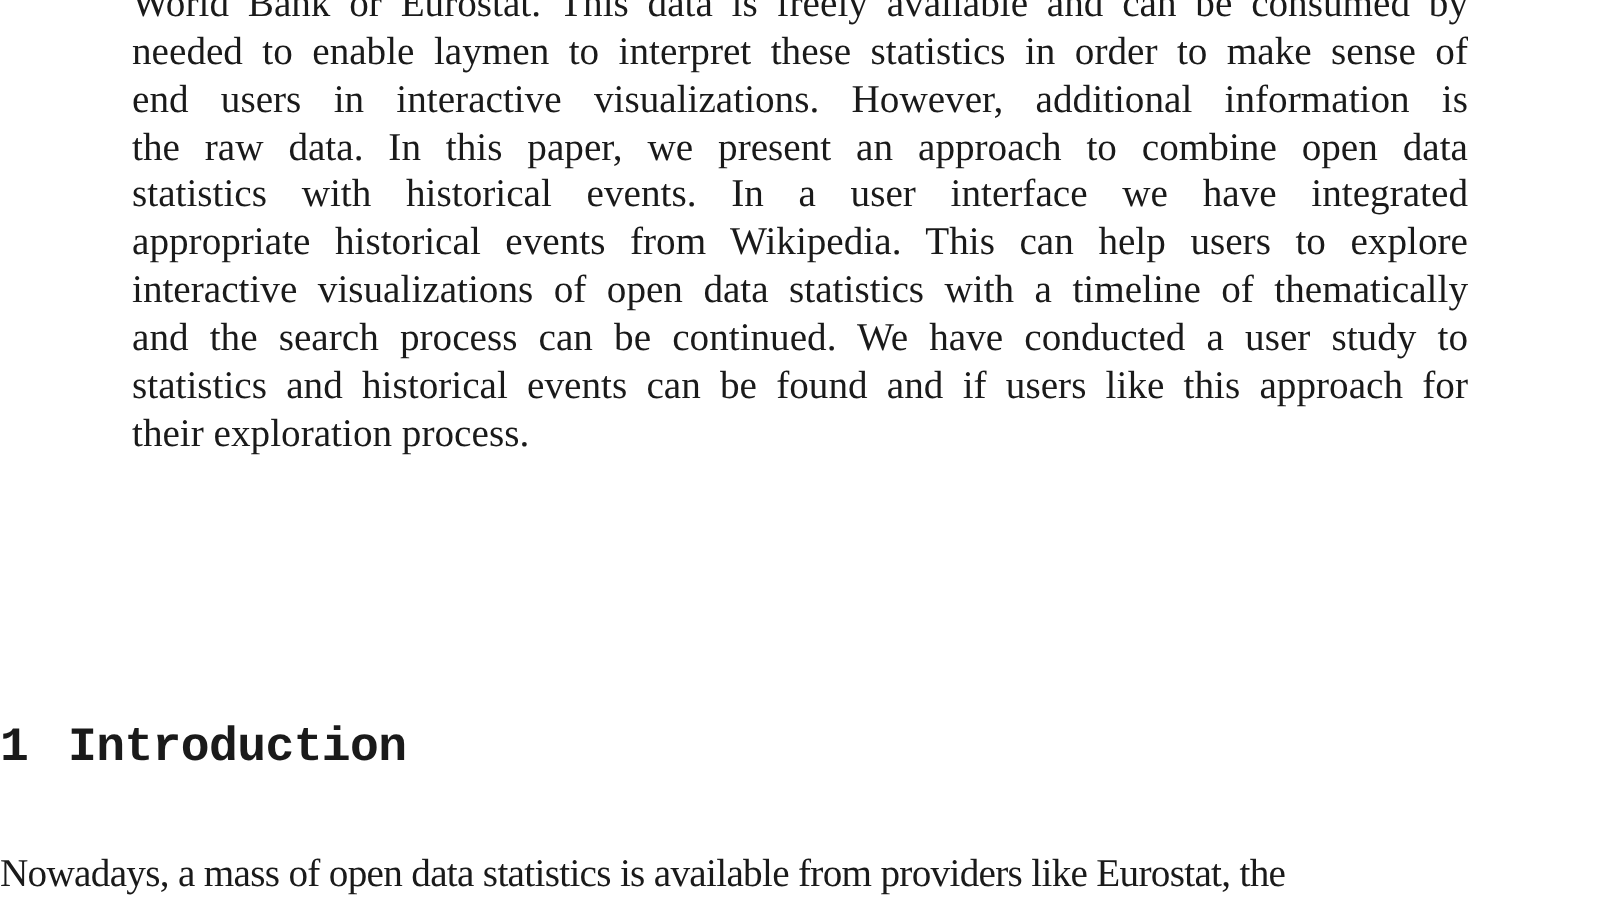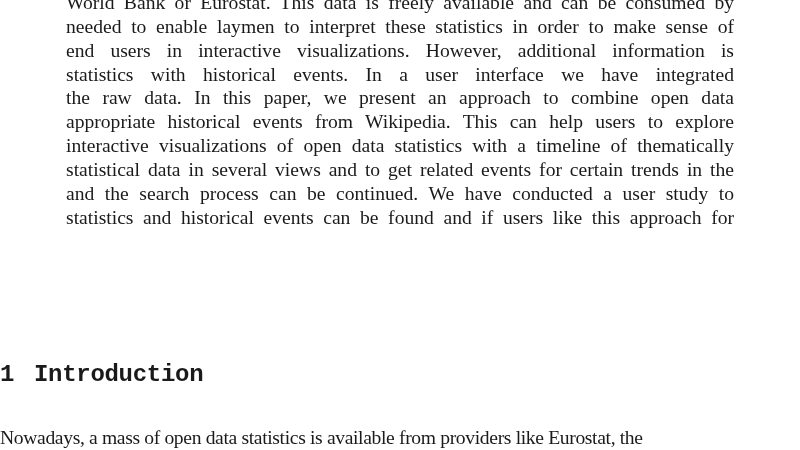--- a/index.html
+++ b/index.html
@@ -31,27 +31,27 @@
     letter-spacing: -0.35px;
   }
 </style>
 </head>
 <body>
 
 <div class="abstract">
   <span class="line">World Bank or Eurostat. This data is freely available and can be consumed by</span>
   <span class="line">needed to enable laymen to interpret these statistics in order to make sense of</span>
   <span class="line">end users in interactive visualizations. However, additional information is</span>
+  <span class="line">the raw data. In this paper, we present an approach to combine open data</span>
   <span class="line">statistics with historical events. In a user interface we have integrated</span>
-  <span class="line">the raw data. In this paper, we present an approach to combine open data</span>
   <span class="line">appropriate historical events from Wikipedia. This can help users to explore</span>
   <span class="line">interactive visualizations of open data statistics with a timeline of thematically</span>
-  <span class="line">statistical data in several views and to get related events for certain trends in the</span>
   <span class="line">and the search process can be continued. We have conducted a user study to</span>
   <span class="line">statistics and historical events can be found and if users like this approach for</span>
+  <span class="line last">their exploration process.</span>
 </div>
 
 <div class="heading">
   <span class="num">1</span><span>Introduction</span>
 </div>
 
 <div class="intro">
   <span>Nowadays, a mass of open data statistics is available from providers like Eurostat, the</span>
 </div>
 

